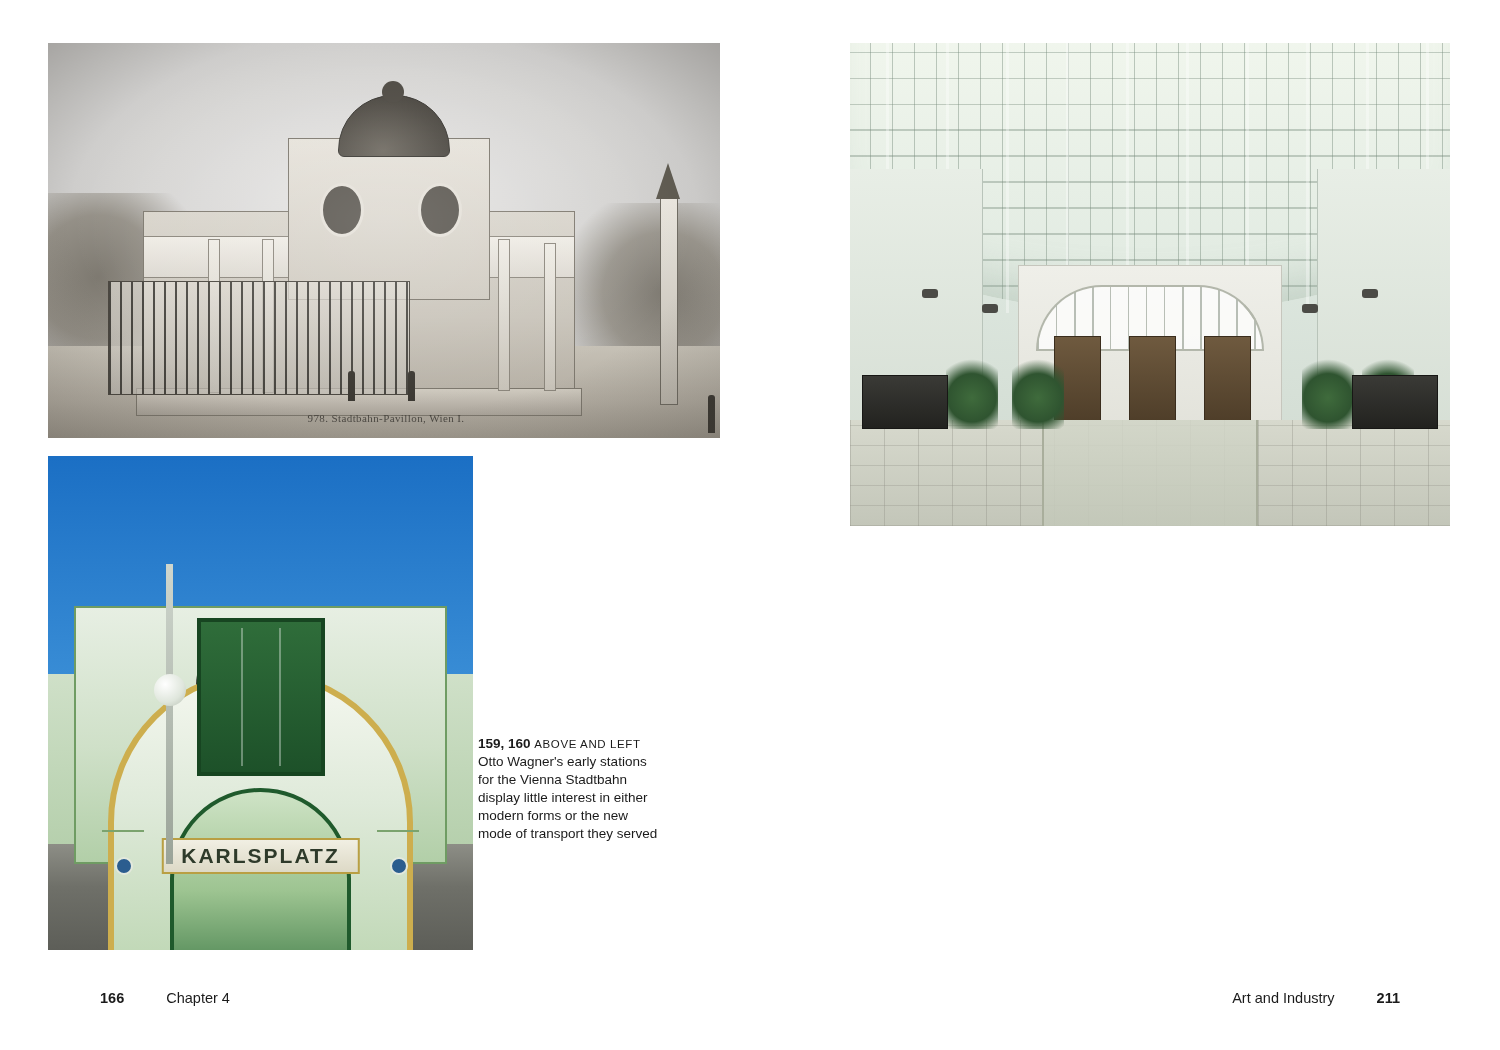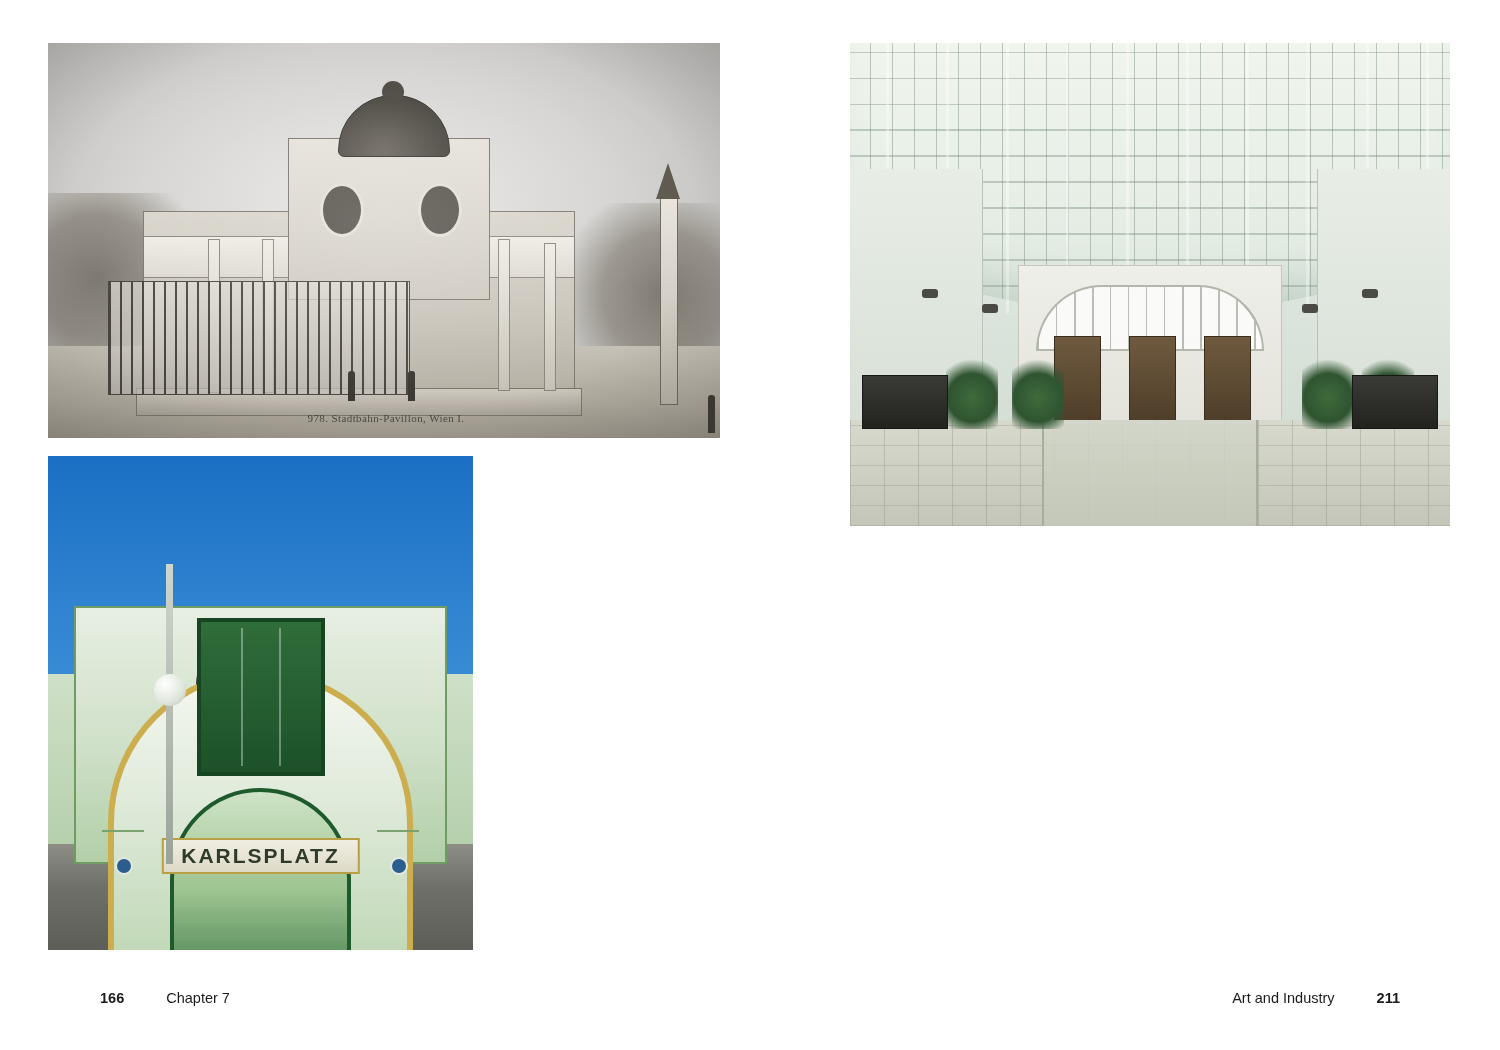--- a/index.html
+++ b/index.html
@@ -500,25 +500,30 @@
         </div>
         <div class="c-sign">KARLSPLATZ</div>
         <div class="c-door"></div>
       </div>
 
       <div class="c-lamp-pole"></div>
       <div class="c-lamp-globe"></div>
     </div>
 
     <div class="caption">
+      <p>
+        <span class="num">159, 160</span>
+        <span class="pos">ABOVE AND LEFT</span>
+        <span>Otto Wagner's early stations for the Vienna Stadtbahn display little interest in either modern forms or the new mode of transport they served</span>
+      </p>
     </div>
 
     <div class="folio" id="folio-left">
       <span class="num">166</span>
-      <span class="chap">Chapter 7</span>
+      <span class="chap">Chapter 4</span>
     </div>
   </div>
 
   <div class="page-right">
 
     <div class="fig-hall">
       <div class="h-bg"></div>
       <div class="h-vault">
         <div class="h-vault-ridge"></div>
       </div>

